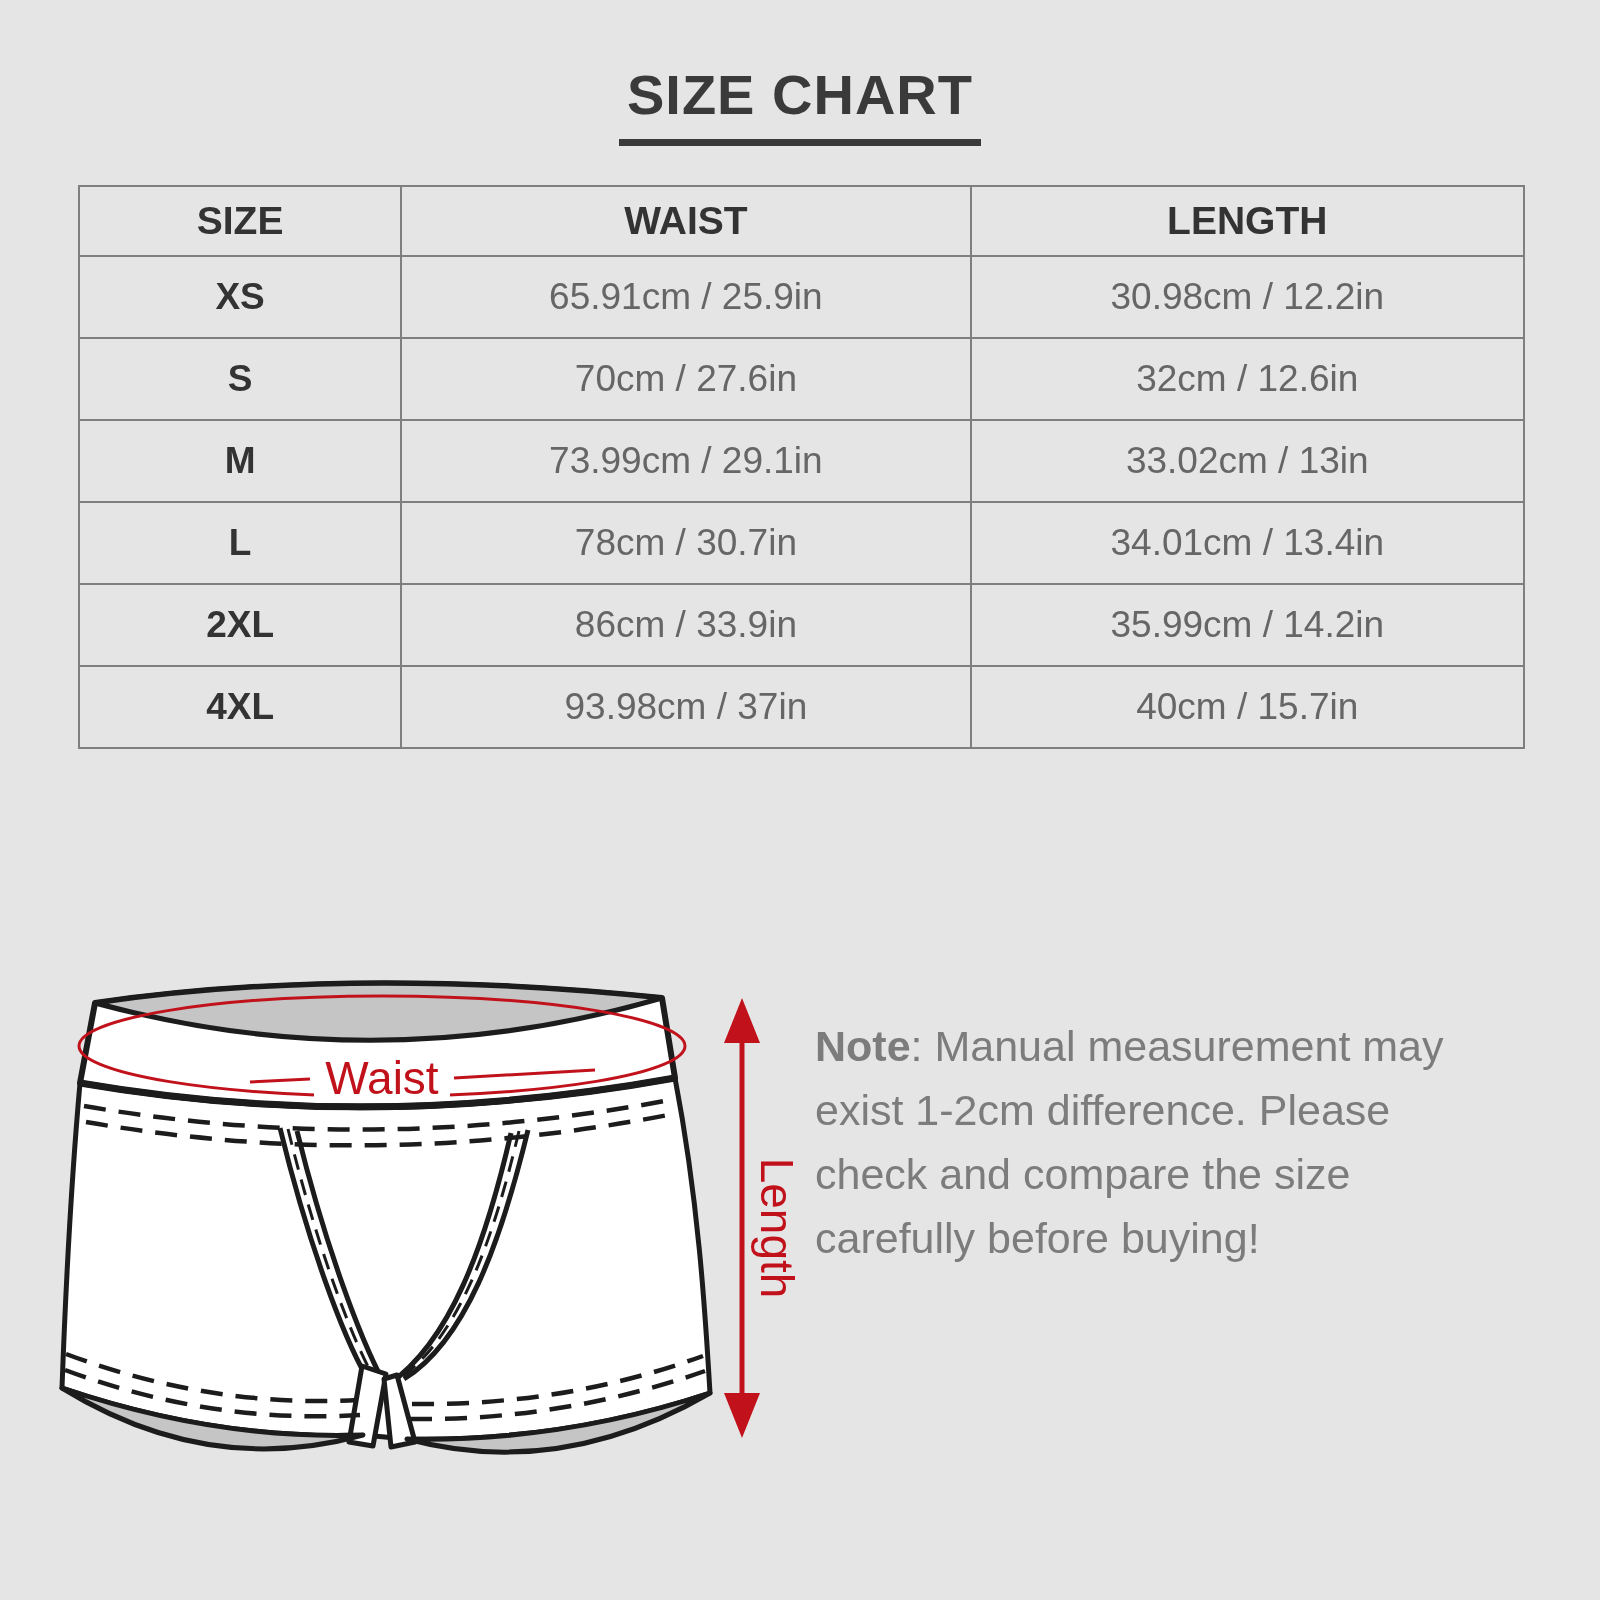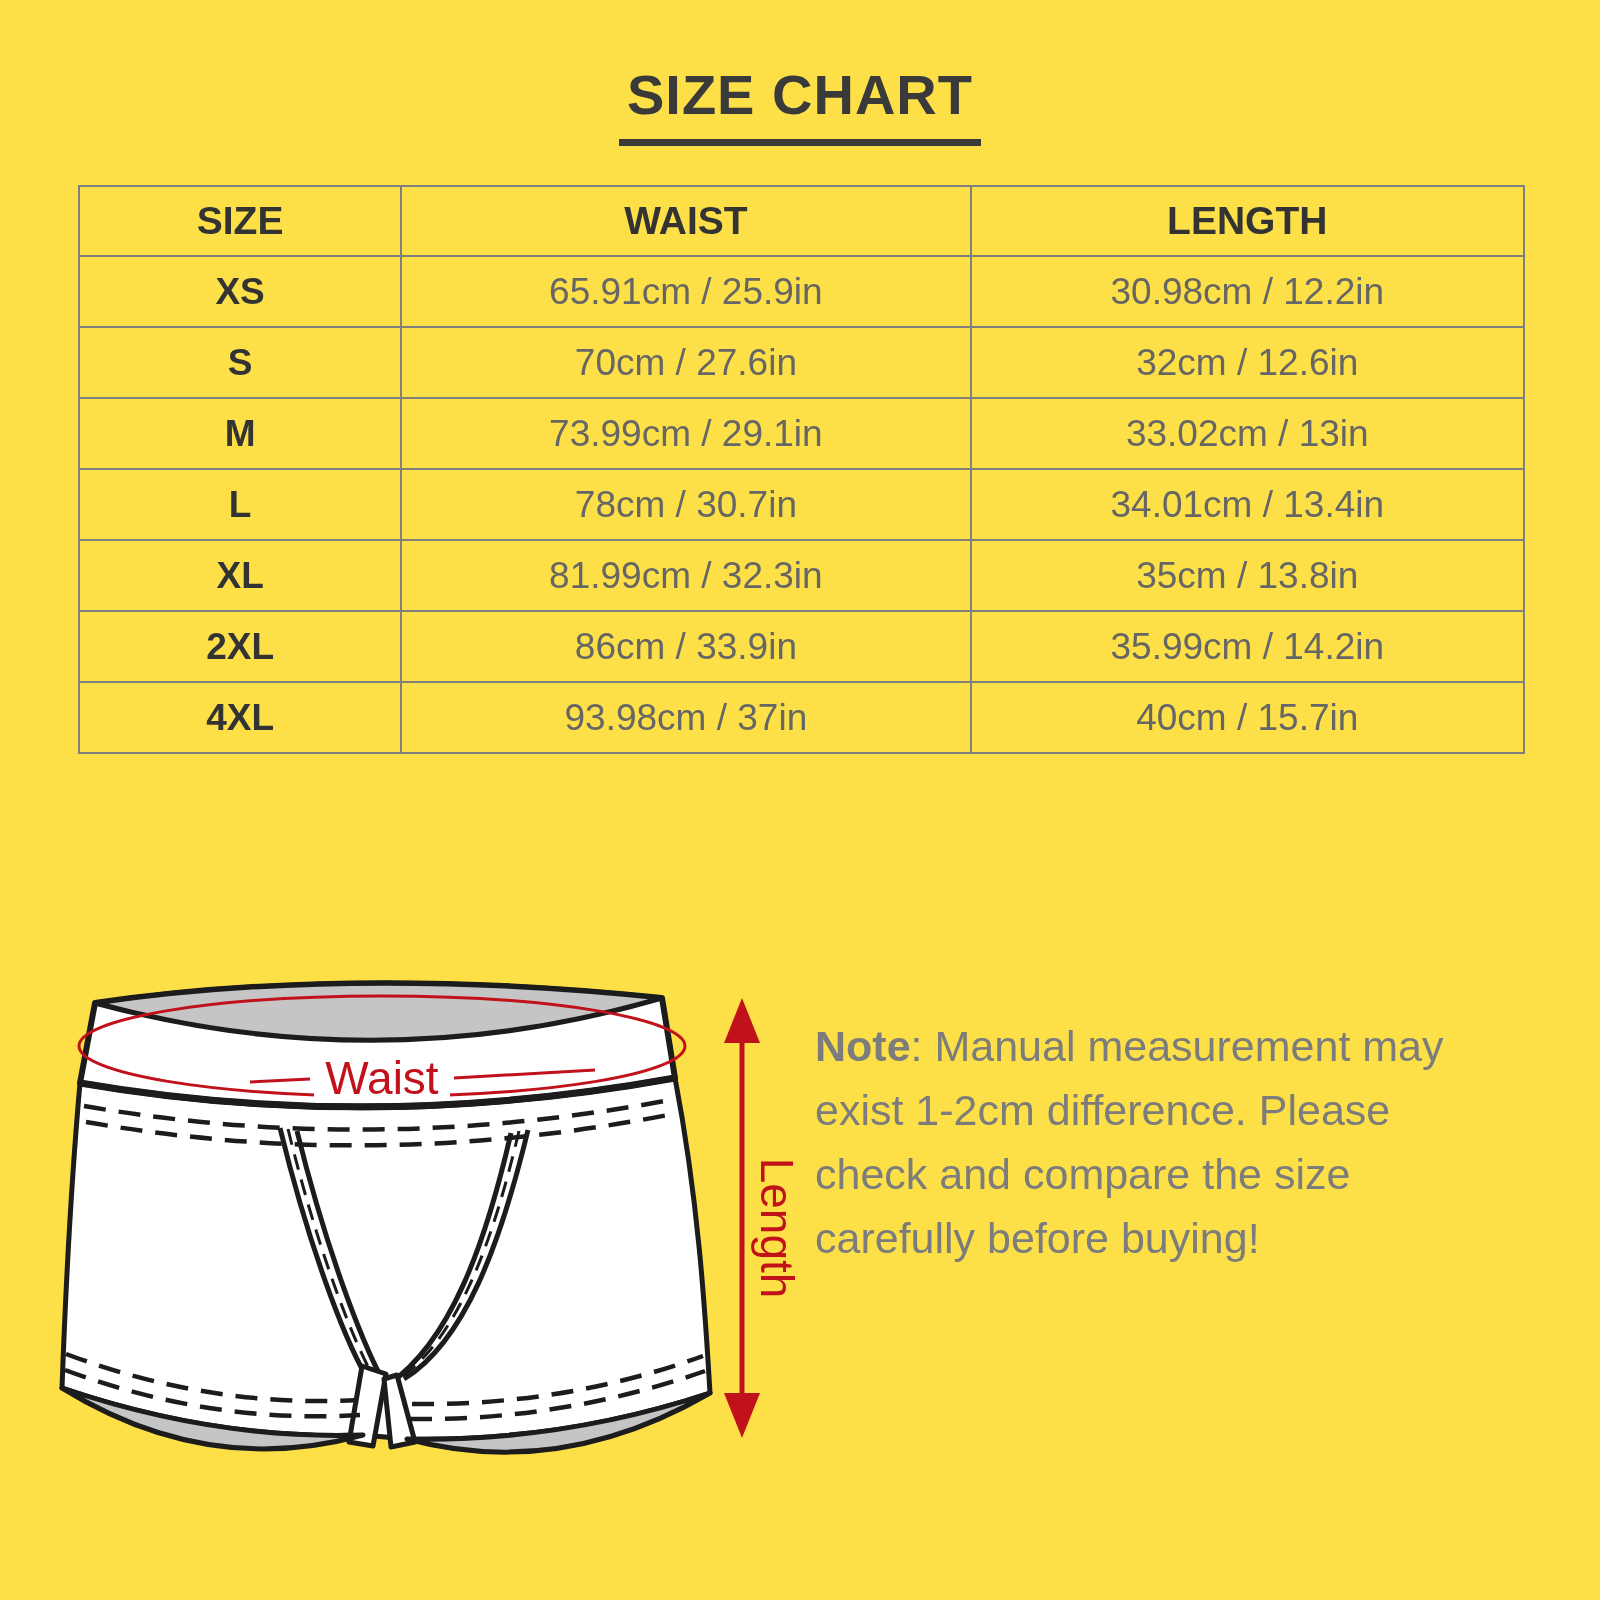--- a/index.html
+++ b/index.html
@@ -1,20 +1,20 @@
 <!DOCTYPE html>
 <html><head>
 <meta charset="utf-8">
 <style>
   * { margin:0; padding:0; box-sizing:border-box; }
   html,body { background:#ffffff; }
   .page {
     position:relative;
     width:1600px; height:1600px;
-    background:#fde047;
+    background:#e5e5e5;
     font-family:"Liberation Sans", sans-serif;
     overflow:hidden;
   }
 
   
   .title {
     position:absolute;
     top:62px; left:50%;
     transform:translateX(-50%);
     font-size:56px; font-weight:bold;
@@ -33,21 +33,21 @@
     border-collapse:collapse;
     table-layout:fixed;
     text-align:center;
   }
   .size-table th, .size-table td {
     border:2px solid #7f7f7f;
     vertical-align:middle;
     padding:0;
   }
   .size-table thead tr { height:70px; }
-  .size-table tbody tr { height:71px; }
+  .size-table tbody tr { height:82px; }
   .size-table th {
     font-size:39px; font-weight:bold; color:#333333;margin-top:12px;
   }
   .size-table td { font-size:37px; color:#666666; }
   .size-table td.size-cell { font-weight:bold; color:#333333; font-size:37px; }
 
   
   .boxer-diagram {
     position:absolute;
     left:50px; top:948px;
@@ -101,25 +101,20 @@
         <td class="size-cell">M</td>
         <td>73.99cm / 29.1in</td>
         <td>33.02cm / 13in</td>
       </tr>
       <tr>
         <td class="size-cell">L</td>
         <td>78cm / 30.7in</td>
         <td>34.01cm / 13.4in</td>
       </tr>
       <tr>
-        <td class="size-cell">XL</td>
-        <td>81.99cm / 32.3in</td>
-        <td>35cm / 13.8in</td>
-      </tr>
-      <tr>
         <td class="size-cell">2XL</td>
         <td>86cm / 33.9in</td>
         <td>35.99cm / 14.2in</td>
       </tr>
       <tr>
         <td class="size-cell">4XL</td>
         <td>93.98cm / 37in</td>
         <td>40cm / 15.7in</td>
       </tr>
     </tbody>

